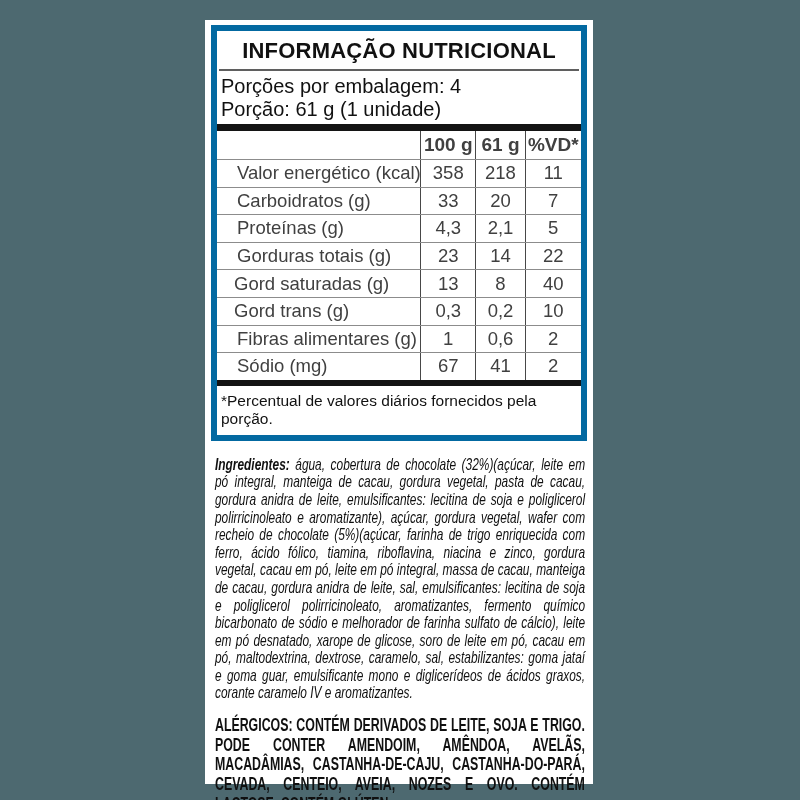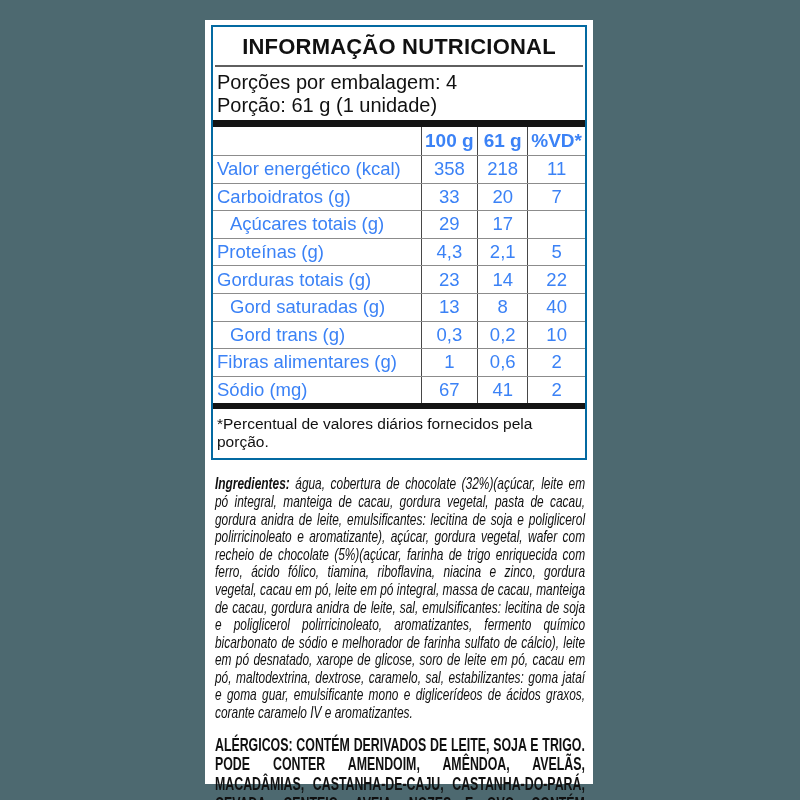--- a/index.html
+++ b/index.html
@@ -1,34 +1,34 @@
 <!DOCTYPE html>
 <html><head>
 <meta charset="utf-8">
 <style>
   html,body{margin:0;padding:0;}
   .stage{position:relative;width:800px;height:800px;overflow:hidden;
          font-family:"Liberation Sans",sans-serif;}
   .card{position:absolute;left:205px;top:20px;width:388px;height:764px;background:#ffffff;}
 
   
-  .facts{margin:5px 6px 0 6px;border:2px solid #0369a1;background:#fff;}
+  .facts{margin:5px 6px 0 6px;border:6px solid #0369a1;background:#fff;}
   .facts-title{font-weight:bold;font-size:22px;line-height:1;letter-spacing:.2px;
                text-align:center;padding:9px 0 7px;color:#111;}
   .title-rule{border-top:2px solid #5f5f5f;margin:0 2px;}
   .servings{font-size:20px;line-height:22.5px;padding:4px 0 4px 4px;color:#111;}
   .bar{height:7px;background:#141414;}
   .bar.bottom{height:6px;}
 
   .trow{display:grid;grid-template-columns:55.8% 15.2% 13.5% 15.5%;
-        height:26.6px;align-items:stretch;font-size:18.5px;color:#3b82f6;}
+        height:26.6px;align-items:stretch;font-size:18.5px;color:#404040;}
   .trow.head{height:28px;font-weight:bold;font-size:19px;}
   .trow + .trow{border-top:1.5px solid #8c8c8c;}
   .cell{display:flex;align-items:center;white-space:nowrap;overflow:visible;}
-  .cell.lbl{padding-left:4px;}
+  .cell.lbl{padding-left:20px;}
   .cell.lbl.ind1{padding-left:17px;}
   .cell.lbl.ind2{padding-left:29px;}
   .cell.num{border-left:1.5px solid #474747;justify-content:center;text-align:center;}
 
   .footnote{font-size:15.5px;padding:6px 2px 7px 4px;color:#111;}
 
   
   .ing-wrap{margin:15px 8px 0 10px;width:370px;font-style:italic;}
   .ingredients{margin:0;width:142.9%;transform:scaleX(.70);transform-origin:0 0;
                font-size:17px;line-height:17.6px;text-align:justify;color:#101010;}
@@ -67,26 +67,20 @@
           <div class="cell num">11</div>
         </div>
 
         <div class="trow">
           <div class="cell lbl ind0">Carboidratos (g)</div>
           <div class="cell num">33</div>
           <div class="cell num">20</div>
           <div class="cell num">7</div>
         </div>
 
-        <div class="trow">
-          <div class="cell lbl ind1">Açúcares totais (g)</div>
-          <div class="cell num">29</div>
-          <div class="cell num">17</div>
-          <div class="cell num"></div>
-        </div>
 
 
         <div class="trow">
           <div class="cell lbl ind0">Proteínas (g)</div>
           <div class="cell num">4,3</div>
           <div class="cell num">2,1</div>
           <div class="cell num">5</div>
         </div>
 
         <div class="trow">

